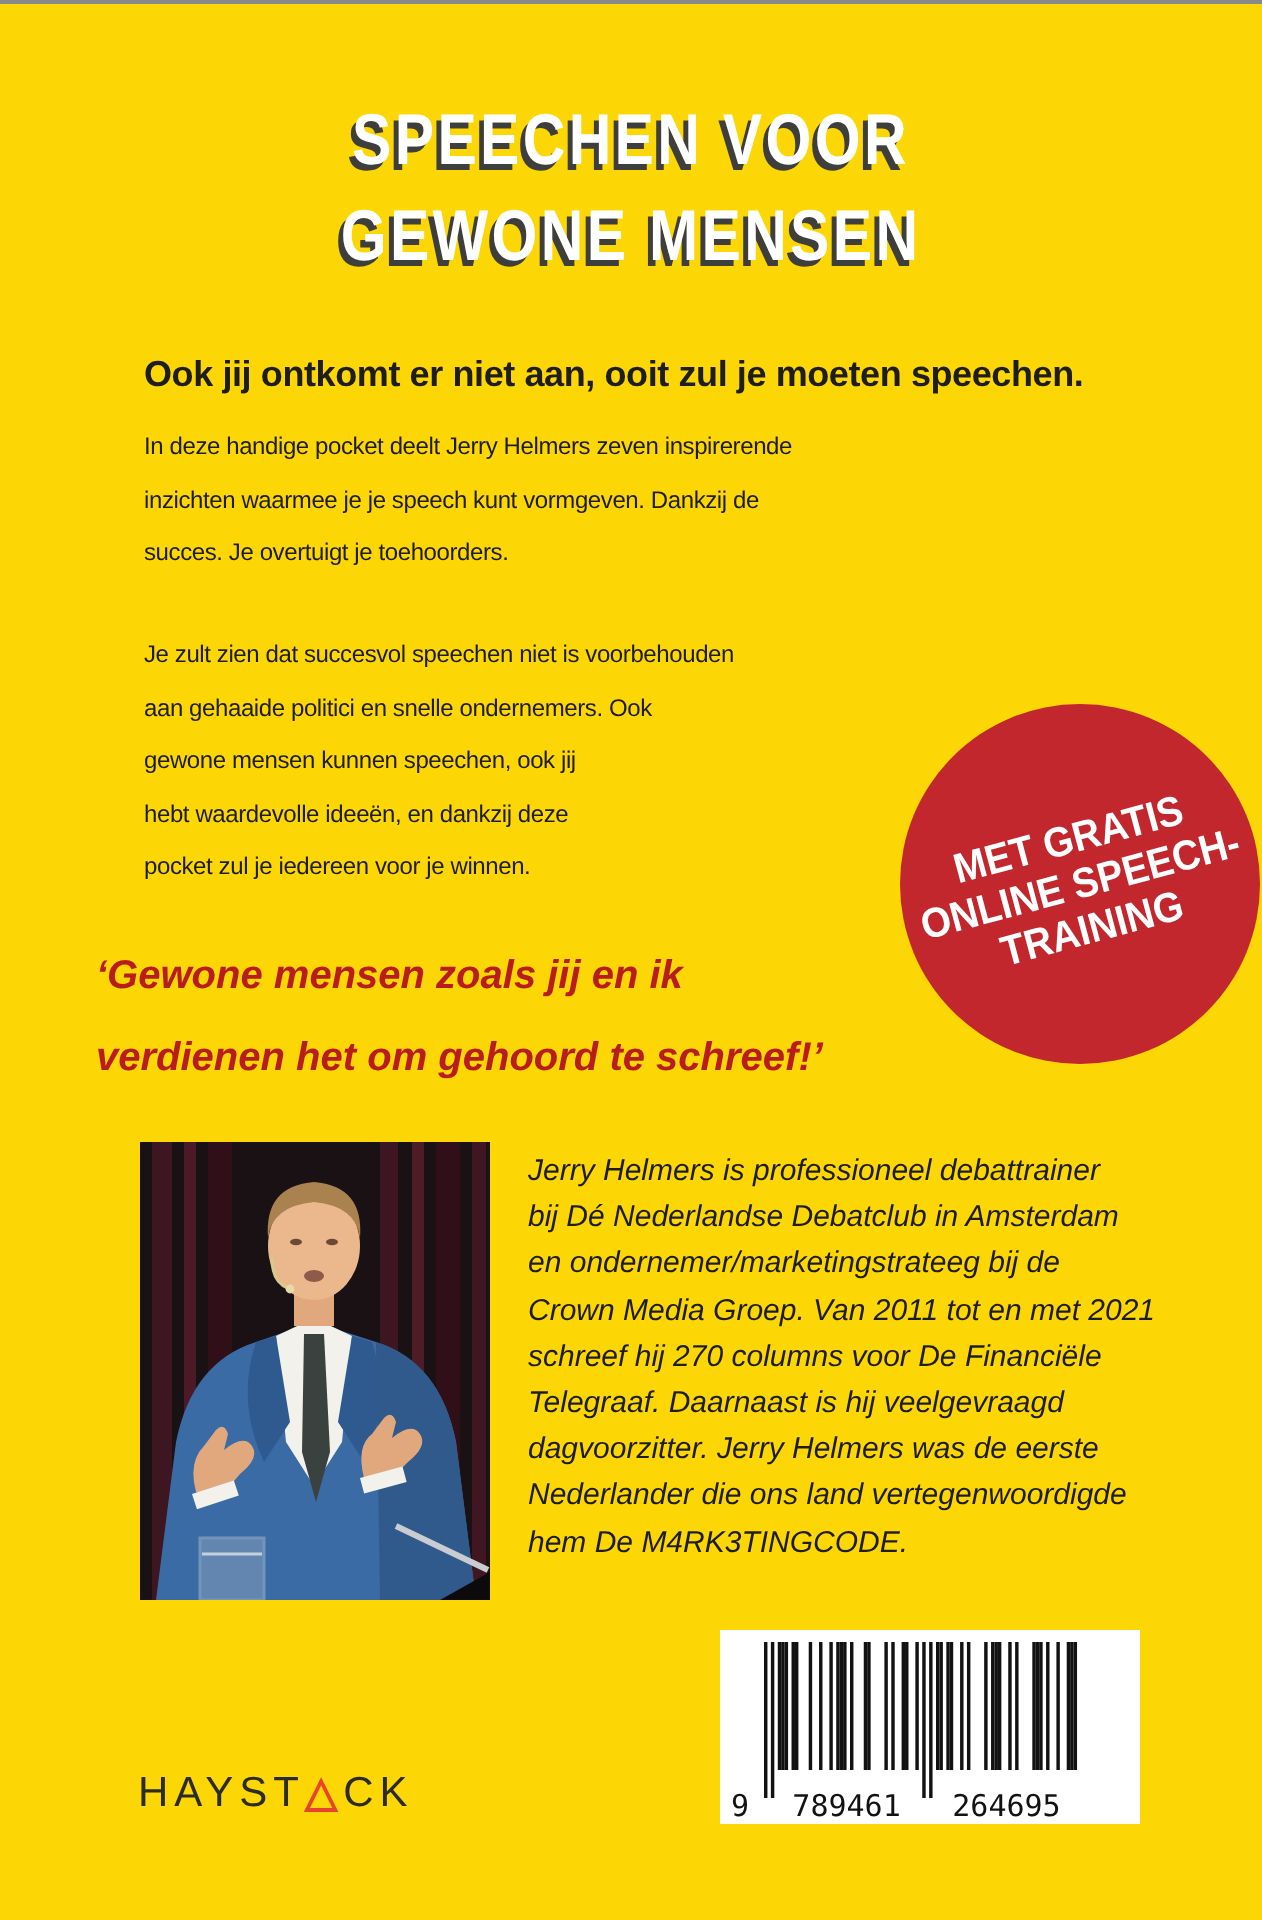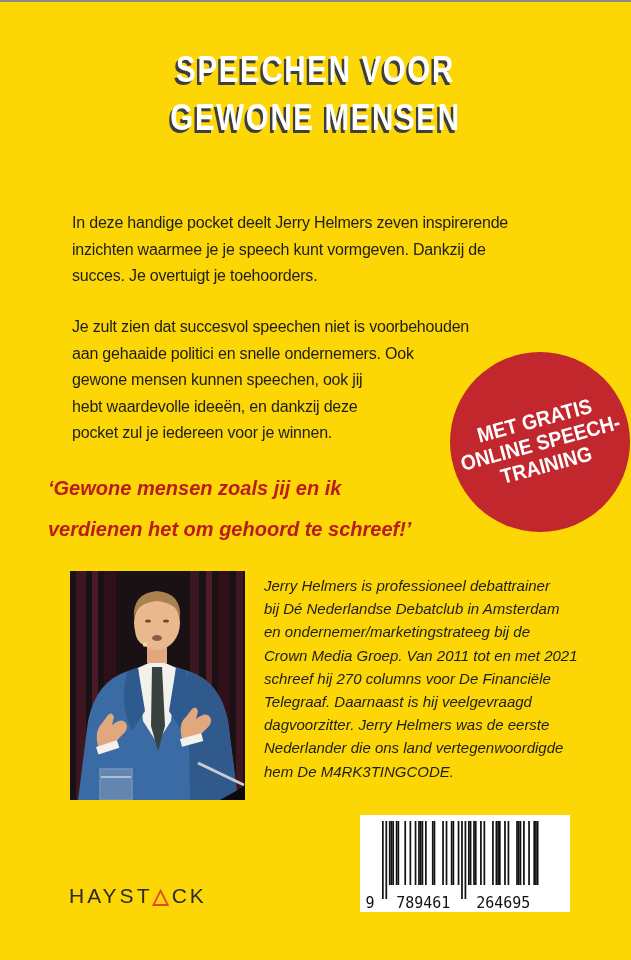--- a/index.html
+++ b/index.html
@@ -45,21 +45,21 @@
     top: 175px;
     width: 520px;
     font-weight: 700;
     font-size: 18px;
     letter-spacing: -0.2px;
     color: #1D1D1B;
   }
   .para {
     position: absolute;
     left: 72px;
-    font-size: 16px;
+    font-size: 12px;
     line-height: 26.5px;
     letter-spacing: -0.2px;
     color: #1D1D1B;
   }
   .para-1 { top: 208px; width: 520px; }
   .para-2 { top: 312px; width: 520px; }
   .para .pline { display: block; white-space: nowrap; }
 
   
   .badge {
@@ -155,20 +155,21 @@
 </head>
 <body>
 
 <div class="cover">
 
   <h1 class="title" style="margin:0">
     <span class="tline">SPEECHEN VOOR</span>
     <span class="tline">GEWONE MENSEN</span>
   </h1>
 
+  <p class="lead" style="margin:0">Ook jij ontkomt er niet aan, ooit zul je moeten speechen.</p>
 
   <p class="para para-1" style="margin:0">
     <span class="pline">In deze handige pocket deelt Jerry Helmers zeven inspirerende</span>
     <span class="pline">inzichten waarmee je je speech kunt vormgeven. Dankzij de</span>
     <span class="pline">succes. Je overtuigt je toehoorders.</span>
   </p>
 
   <p class="para para-2" style="margin:0">
     <span class="pline">Je zult zien dat succesvol speechen niet is voorbehouden</span>
     <span class="pline">aan gehaaide politici en snelle ondernemers. Ook</span>

